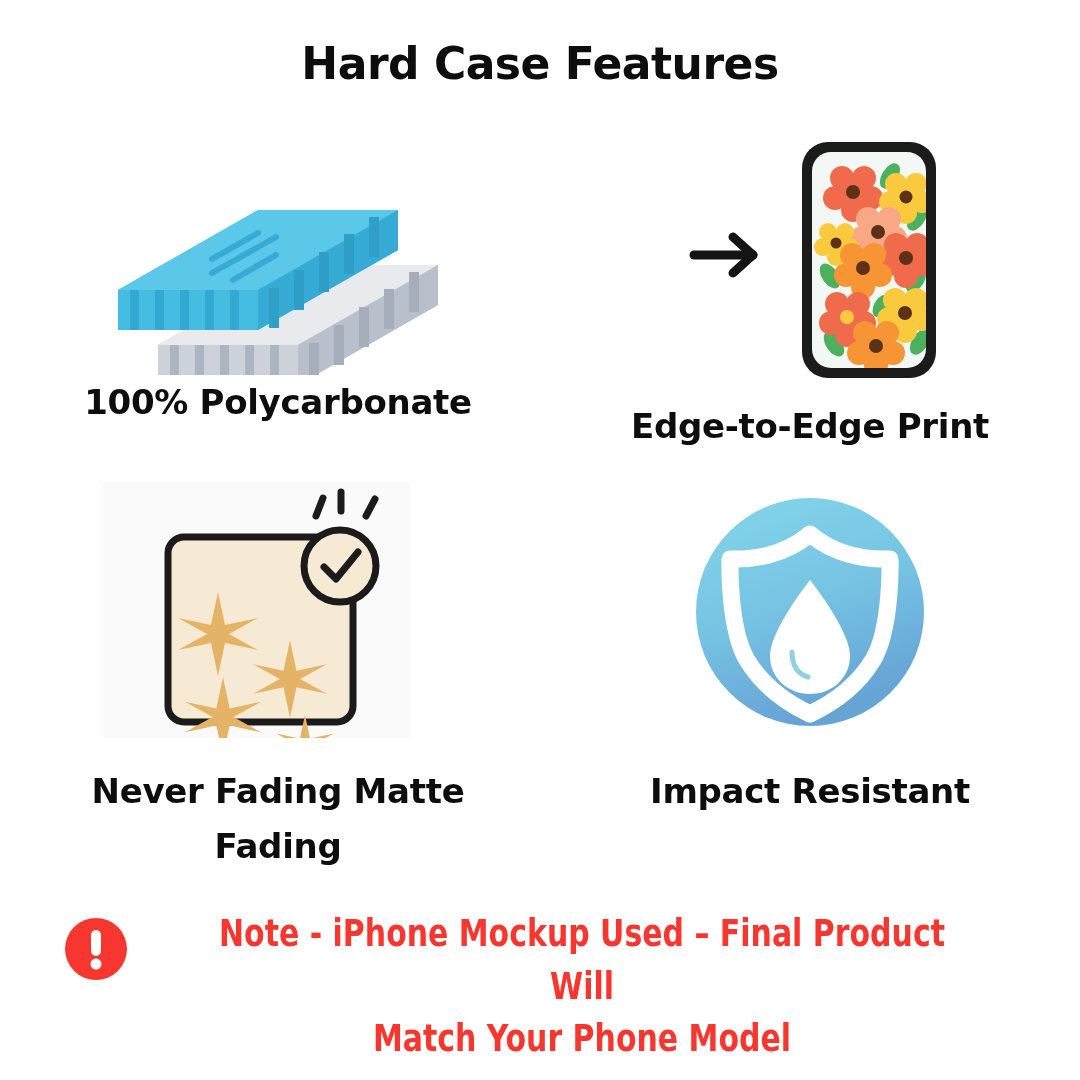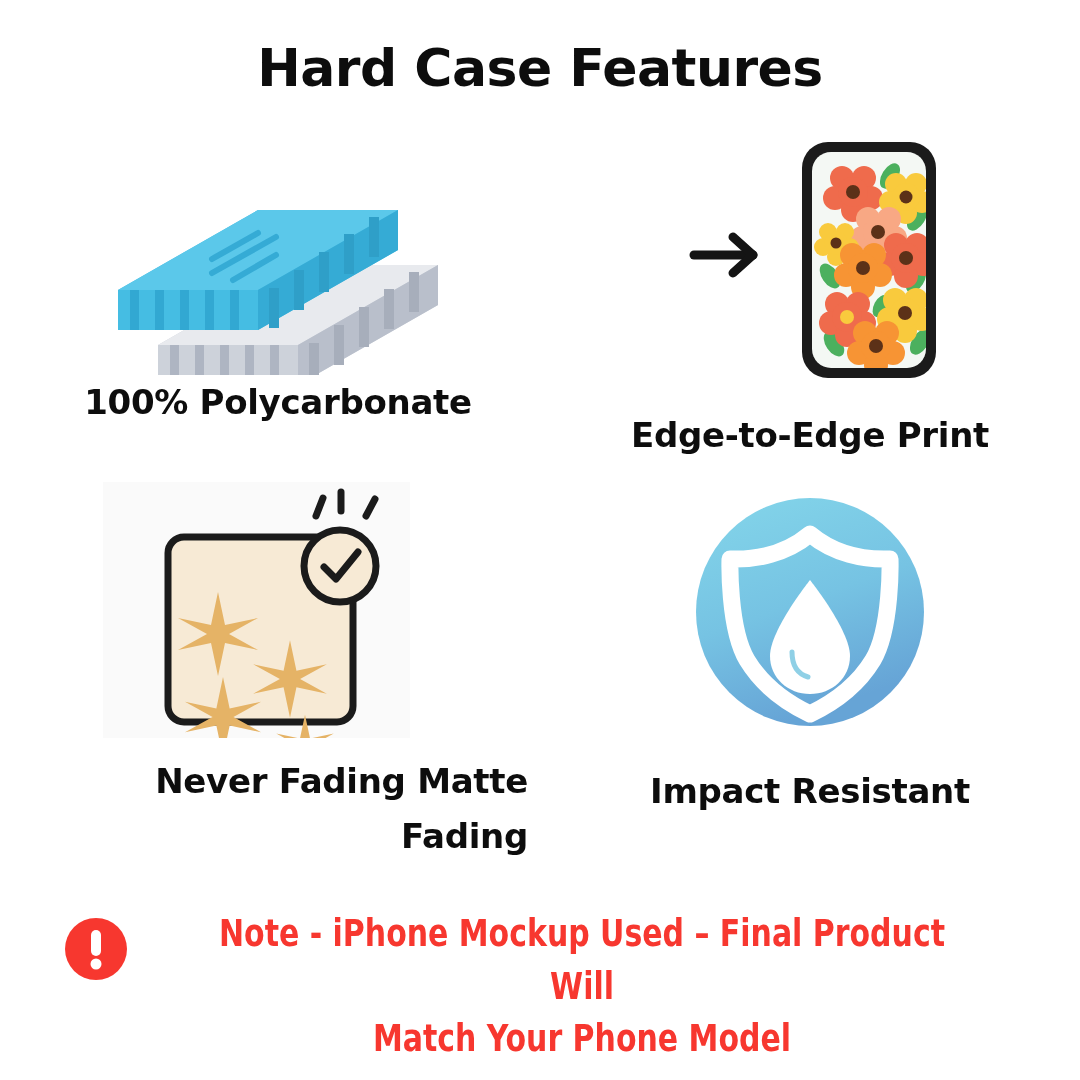--- a/index.html
+++ b/index.html
@@ -16,21 +16,21 @@
     -webkit-font-smoothing: antialiased;
   }
 
   
   .page-title {
     position: absolute;
     top: 38px;
     left: 0;
     width: 1080px;
     text-align: center;
-    font-size: 52px;
+    font-size: 44px;
     font-weight: 700;
     letter-spacing: -0.5px;
     color: #0d0d0d;
     font-family: "DejaVu Sans", sans-serif;
   }
 
   
   .feature {
     position: absolute;
   }
@@ -52,22 +52,22 @@
   #feat-edge      { left: 560px; top: 128px; width: 500px; }
   #feat-matte     { left: 28px;  top: 482px; width: 500px; }
   #feat-impact    { left: 560px; top: 488px; width: 500px; }
 
   #feat-poly .feature-art   { height: 215px; }
   #feat-edge .feature-art   { height: 262px; }
   #feat-matte .feature-art  { height: 256px; }
   #feat-impact .feature-art { height: 248px; }
 
   #feat-poly .feature-label   { margin-top: 0; }
-  #feat-edge .feature-label   { margin-top: 18px; }
-  #feat-matte .feature-label  { margin-top: 16px; text-align: right; }
+  #feat-edge .feature-label   { margin-top: 9px; }
+  #feat-matte .feature-label  { margin-top: 26px; }
   #feat-impact .feature-label { margin-top: 28px; }
 
   
   .matte-plate {
     position: absolute;
     left: 75px;
     top: 0px;
     width: 307px;
     height: 256px;
     background: #fafafa;

